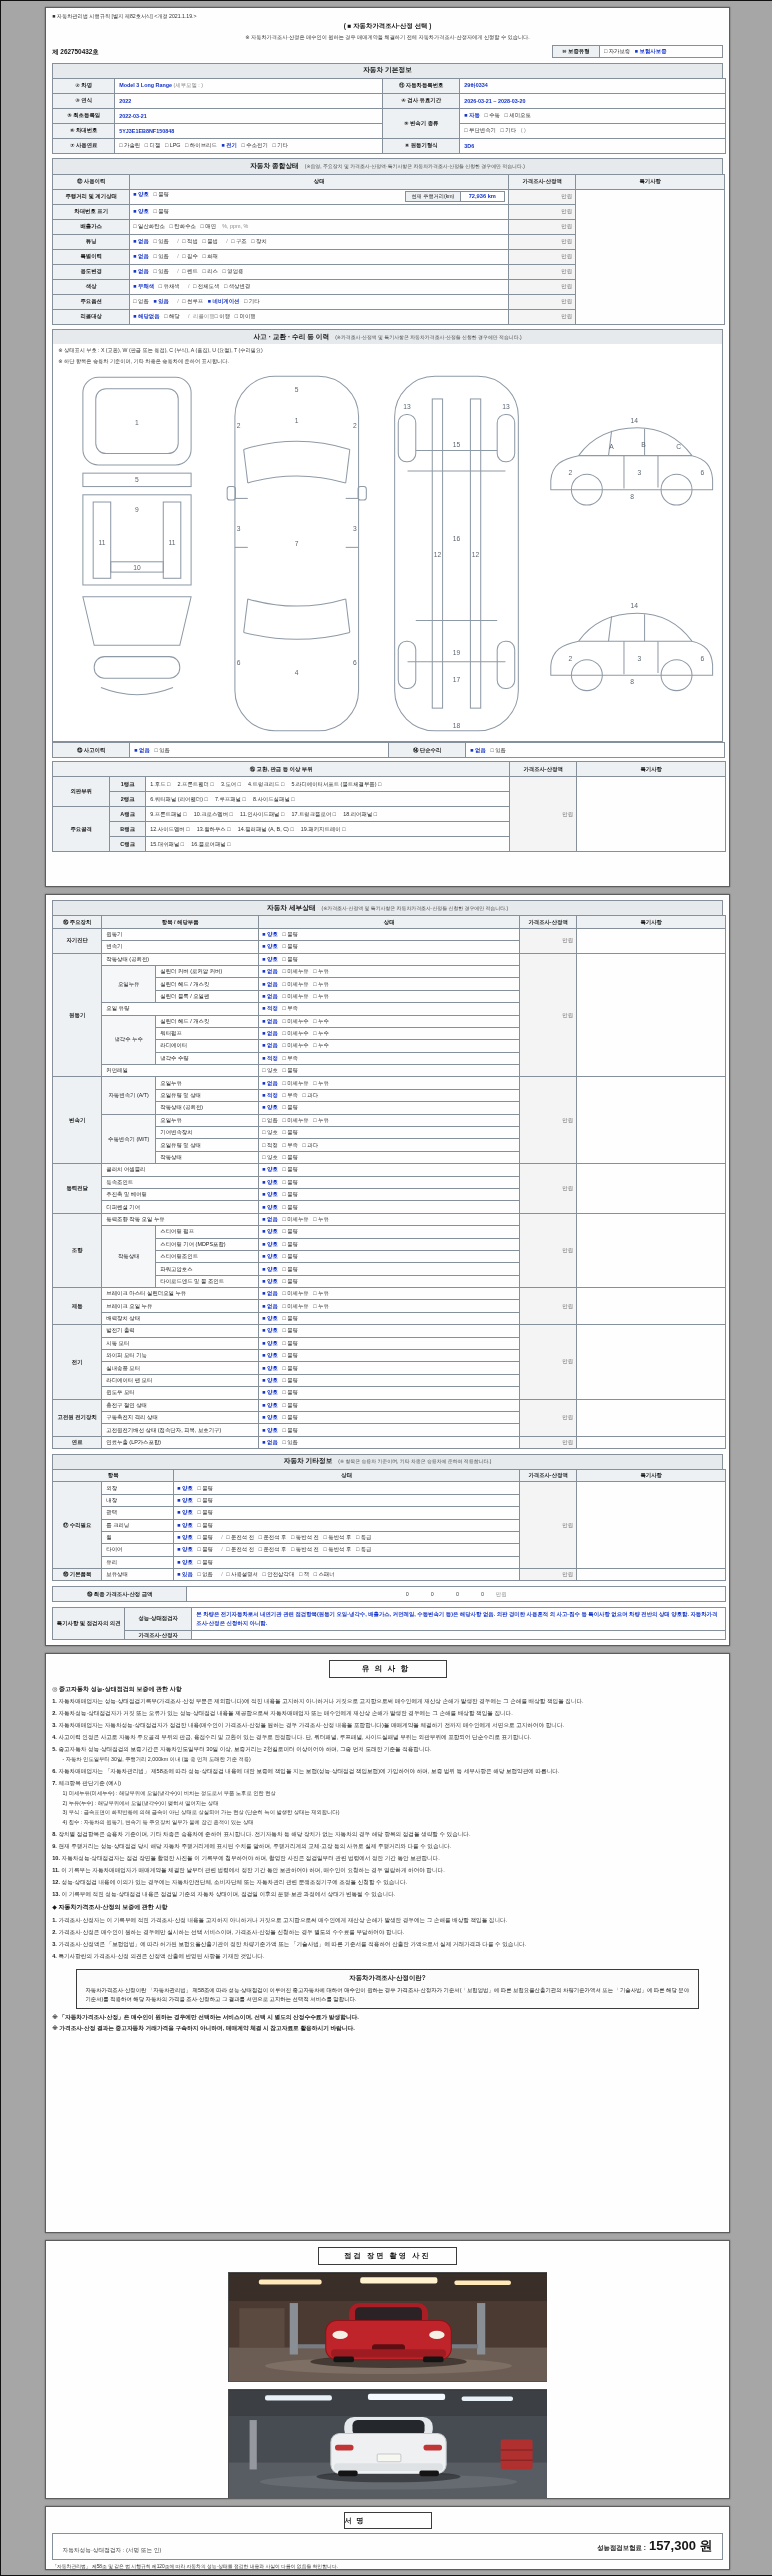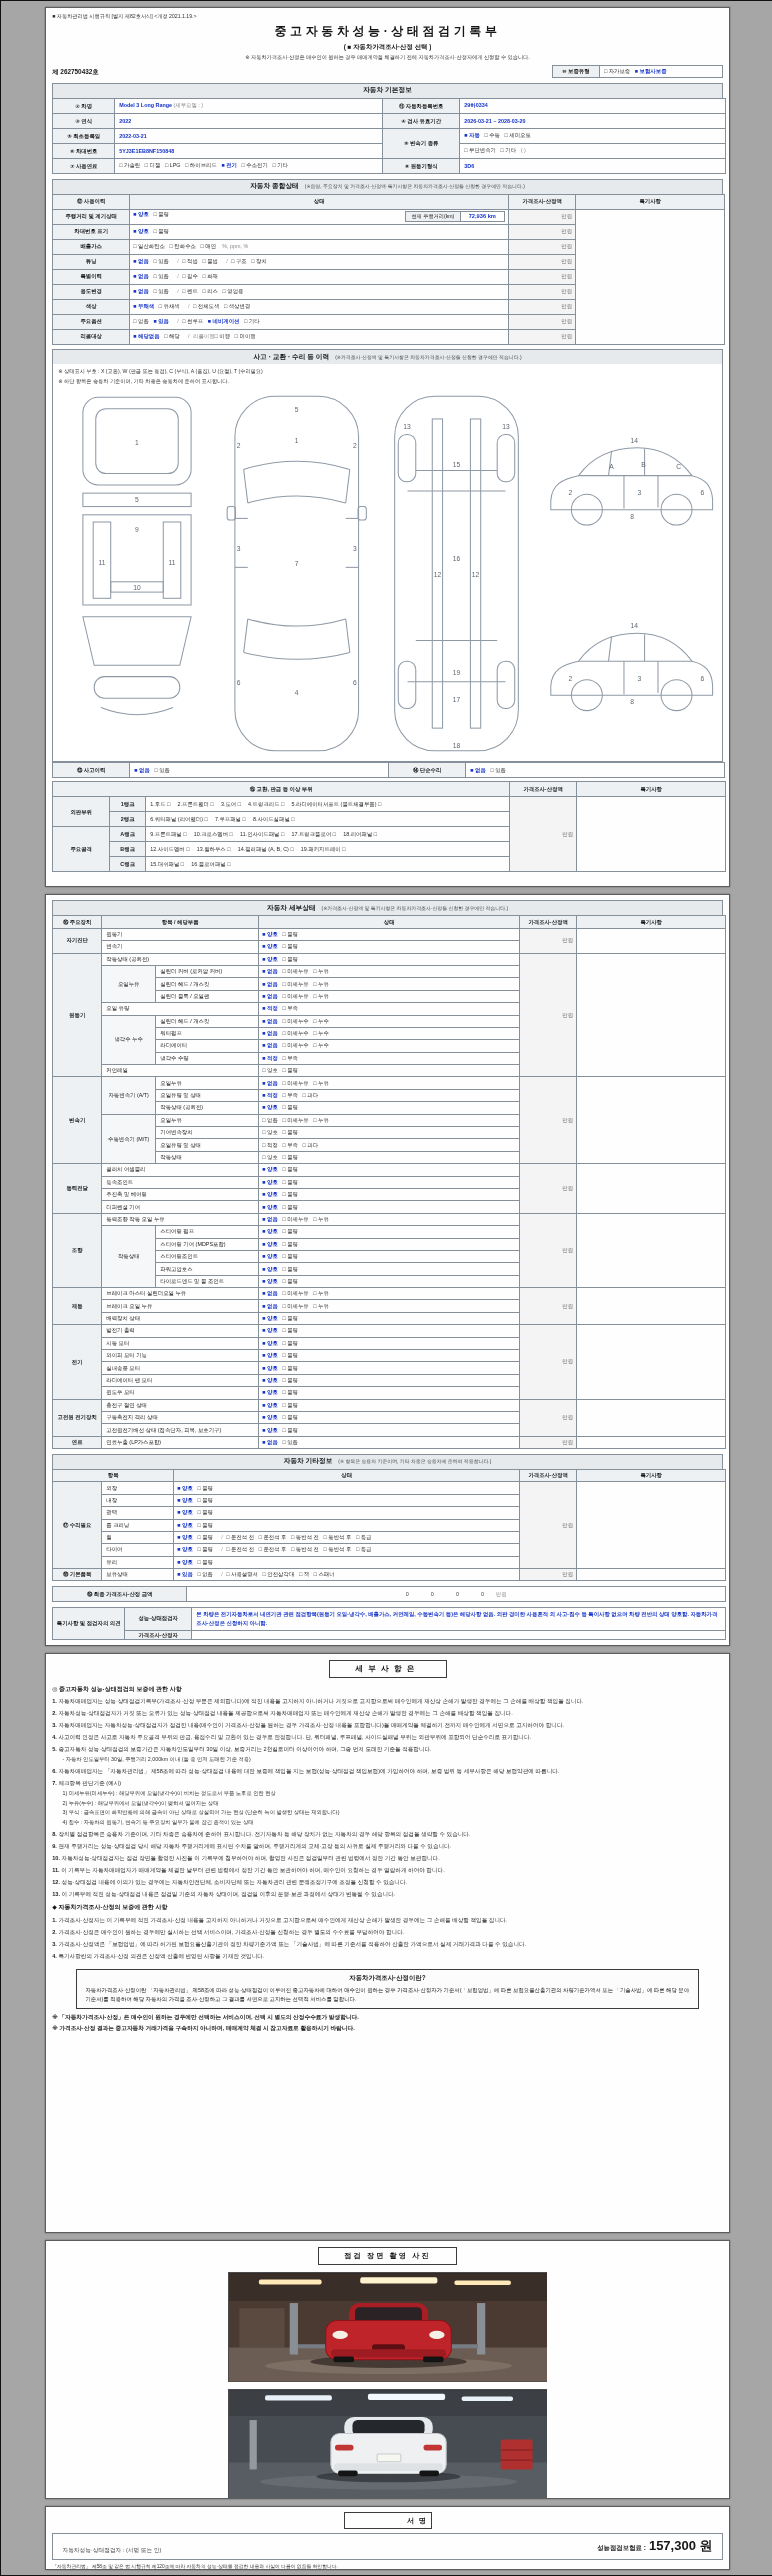--- a/index.html
+++ b/index.html
@@ -56,33 +56,32 @@
   .nn{font-weight:bold}
   .ns{font-size:5.3px;line-height:1.45;margin:-1px 0 3.1px 10.3px;color:#333}
   .nt-box{border:1px solid #3c3c3c;margin:8.2px 24px 5.2px;padding:4.6px 8.2px;background:#fcfcfc}
   .nt-box-title{text-align:center;font-weight:bold;font-size:6.4px;margin-bottom:3.1px}
   .nt-box-body{font-size:5.4px;line-height:1.55}
   .nt-tail{font-size:5.7px;font-weight:bold;margin-top:3.6px}
 
   .ph-title{border:1px solid #3c3c3c;width:139px;margin:1px auto 6.7px;text-align:center;font-weight:bold;font-size:7.2px;letter-spacing:2.1px;padding:3.1px 0}
   .photo{width:319px;height:110px;margin:0 auto 6.7px;border:0.5px solid #4b4b4b;background:#222;line-height:0}
 
-  .sg-title{border:1px solid #3c3c3c;width:88px;margin:0 auto 4.1px;text-align:right;font-weight:bold;font-size:7.2px;letter-spacing:4.6px;padding:2.6px 0}
+  .sg-title{border:1px solid #3c3c3c;width:88px;margin:0 auto 4.1px;text-align:left;font-weight:bold;font-size:7.2px;letter-spacing:4.6px;padding:2.6px 0}
   .sg-body{border:0.5px solid #85909a;height:27px;display:flex;justify-content:space-between;align-items:flex-end;padding:4.1px 9.3px}
   .sg-left{font-size:5.7px;color:#444}
   .sg-fee{font-size:6.4px;font-weight:bold}
   .fee{font-size:13px;margin-left:3.1px}
   .ft{font-size:4.8px;color:#333;margin-top:2.1px}
 </style>
 </head>
 <body>
 
 <div class="page" id="p1">
   <div class="formref">■ 자동차관리법 시행규칙 [별지 제82호서식] &lt;개정 2021.1.19.&gt;</div>
-  <div class="title">중고자동차성능·상태점검기록부</div>
   <div class="subtitle">( ■ 자동차가격조사·산정 선택 )</div>
   <div class="notice">※ 자동차가격조사·산정은 매수인이 원하는 경우 매매계약을 체결하기 전에 자동차가격조사·산정자에게 신청할 수 있습니다.</div>
   <div class="docrow">
     <span class="docno">제 262750432호</span>
     <table class="wtb rh24">
         <colgroup>
           <col style="width: 47px;">
           <col style="width: 123px;">
         </colgroup>
         <tbody>
@@ -694,21 +693,21 @@
         </tr>
         <tr>
           <th><span>가격조사·산정자</span></th>
           <td class="note"><span></span></td>
         </tr>
       </tbody>
     </table>
 </div>
 
 <div class="page" id="p3">
-  <div class="nt-titlebox">세부사항은</div>
+  <div class="nt-titlebox">유의사항</div>
   <div class="nt-sec">◎ 중고자동차 성능·상태점검의 보증에 관한 사항</div>
   <div>
       <div class="ni"><span class="nn">1. </span>자동차매매업자는 성능·상태점검기록부(가격조사·산정 부분은 제외합니다)에 적힌 내용을 고지하지 아니하거나 거짓으로 고지함으로써 매수인에게 재산상 손해가 발생한 경우에는 그 손해를 배상할 책임을 집니다.</div>
       <div class="ni"><span class="nn">2. </span>자동차성능·상태점검자가 거짓 또는 오류가 있는 성능·상태점검 내용을 제공함으로써 자동차매매업자 또는 매수인에게 재산상 손해가 발생한 경우에는 그 손해를 배상할 책임을 집니다.</div>
       <div class="ni"><span class="nn">3. </span>자동차매매업자는 자동차성능·상태점검자가 점검한 내용(매수인이 가격조사·산정을 원하는 경우 가격조사·산정 내용을 포함합니다)을 매매계약을 체결하기 전까지 매수인에게 서면으로 고지하여야 합니다.</div>
       <div class="ni"><span class="nn">4. </span>사고이력 인정은 사고로 자동차 주요골격 부위의 판금, 용접수리 및 교환이 있는 경우로 한정합니다. 단, 쿼터패널, 루프패널, 사이드실패널 부위는 외판부위에 포함되어 단순수리로 표기합니다.</div>
       <div class="ni"><span class="nn">5. </span>중고자동차 성능·상태점검의 보증기간은 자동차인도일부터 30일 이상, 보증거리는 2천킬로미터 이상이어야 하며, 그중 먼저 도래한 기준을 적용합니다.</div>
       <div class="ns">- 자동차 인도일부터 30일, 주행거리 2,000km 이내 (둘 중 먼저 도래한 기준 적용)</div>
       <div class="ni"><span class="nn">6. </span>자동차매매업자는 「자동차관리법」 제58조에 따라 성능·상태점검 내용에 대한 보증에 책임을 지는 보험(성능·상태점검 책임보험)에 가입하여야 하며, 보증 범위 등 세부사항은 해당 보험약관에 따릅니다.</div>
       <div class="ni"><span class="nn">7. </span>체크항목 판단기준 (예시)</div>

